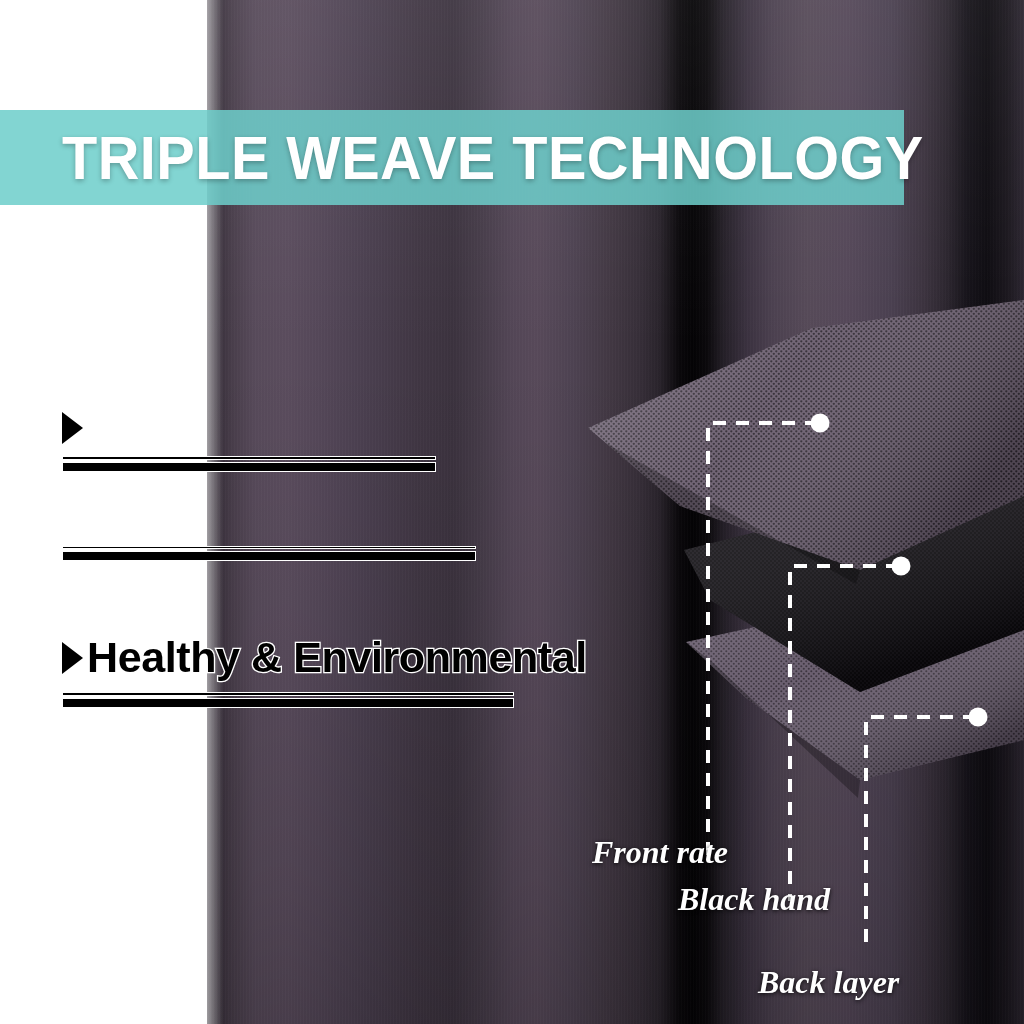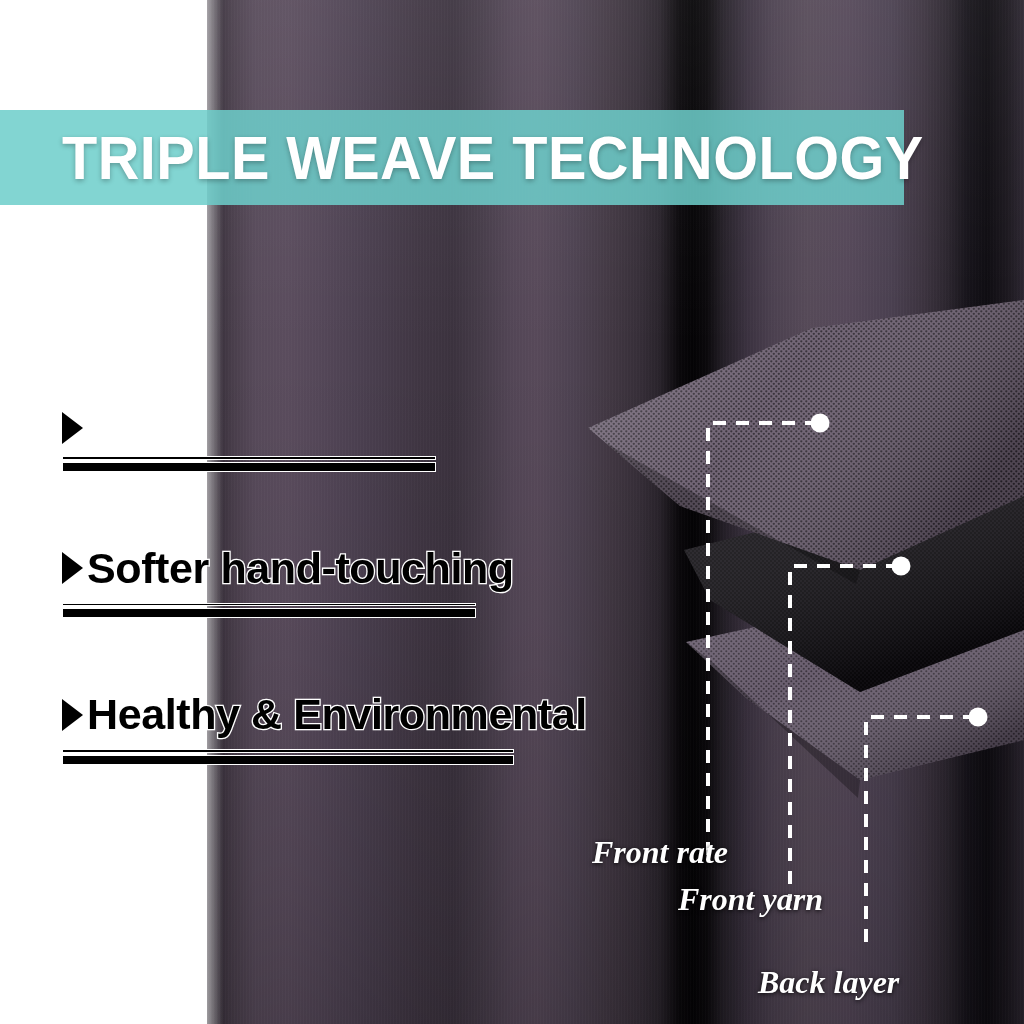--- a/index.html
+++ b/index.html
@@ -281,44 +281,40 @@
         <path d="M 899 566 L 790 566 L 790 901"></path>
         <path d="M 976 717 L 866 717 L 866 948"></path>
       </g>
       <circle cx="820" cy="423" r="9.5" fill="#ffffff"></circle>
       <circle cx="901" cy="566" r="9.5" fill="#ffffff"></circle>
       <circle cx="978" cy="717" r="9.5" fill="#ffffff"></circle>
     </svg>
   </div>
 
   <div class="layer-label" id="label-front">Front rate</div>
-  <div class="layer-label" id="label-black">Front yarn</div>
+  <div class="layer-label" id="label-black">Black hand</div>
   <div class="layer-label" id="label-back">Back layer</div>
 
   <div class="banner">
     <div class="banner-title">TRIPLE WEAVE TECHNOLOGY</div>
   </div>
 
   <div class="features">
 
     <div class="feature">
       <div class="feature-row">
         <span class="bullet-tri"></span>
       </div>
       <div class="feature-rules" style="width:374px">
         <div class="rule-thin"></div>
         <div class="rule-thick"></div>
       </div>
     </div>
 
     <div class="feature">
-      <div class="feature-row">
-        <span class="bullet-tri"></span>
-        <span class="feature-label">Softer hand-touching</span>
-      </div>
       <div class="feature-rules" style="width:414px">
         <div class="rule-thin"></div>
         <div class="rule-thick"></div>
       </div>
     </div>
 
     <div class="feature">
       <div class="feature-row">
         <span class="bullet-tri"></span>
         <span class="feature-label">Healthy &amp; Environmental</span>

